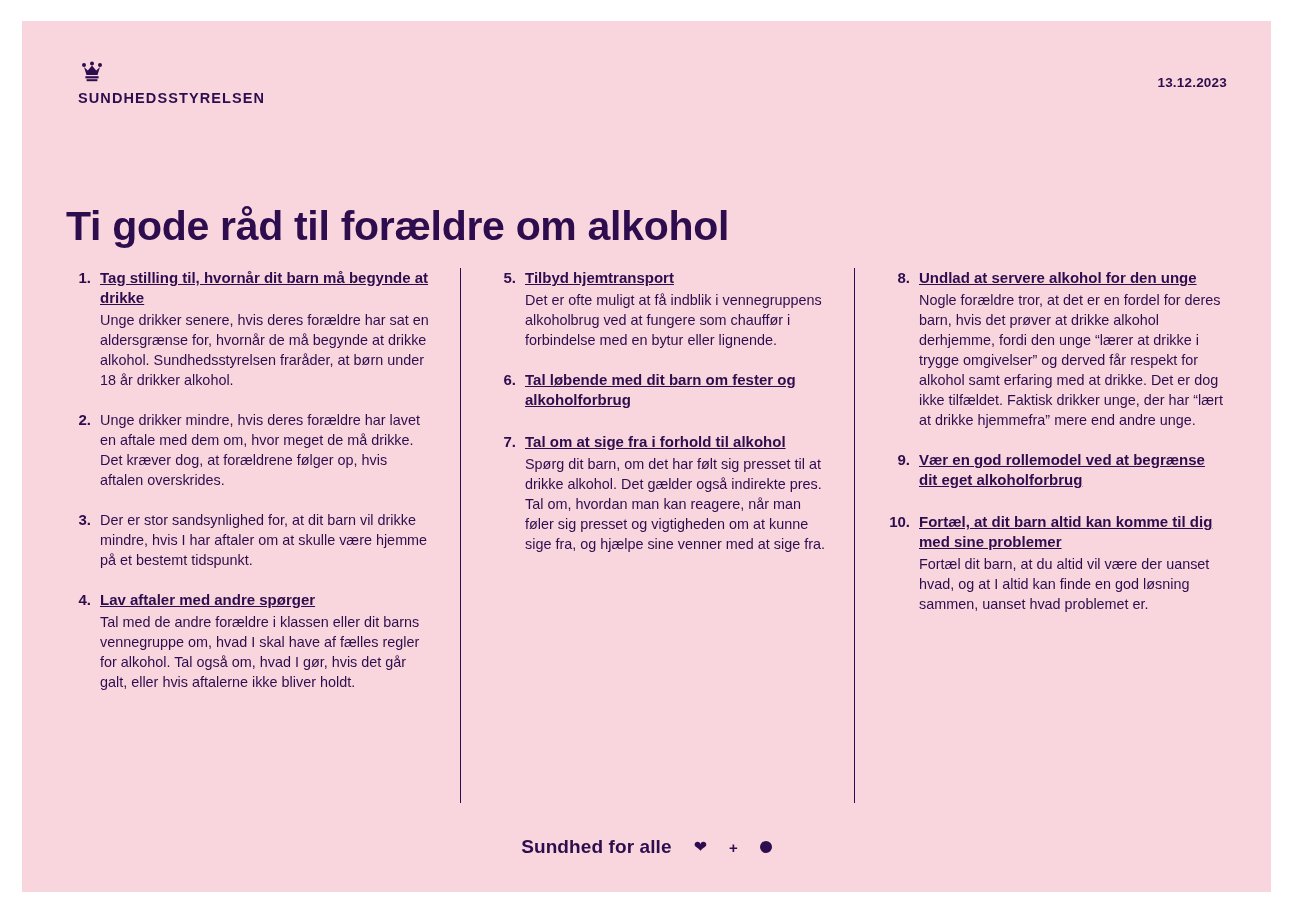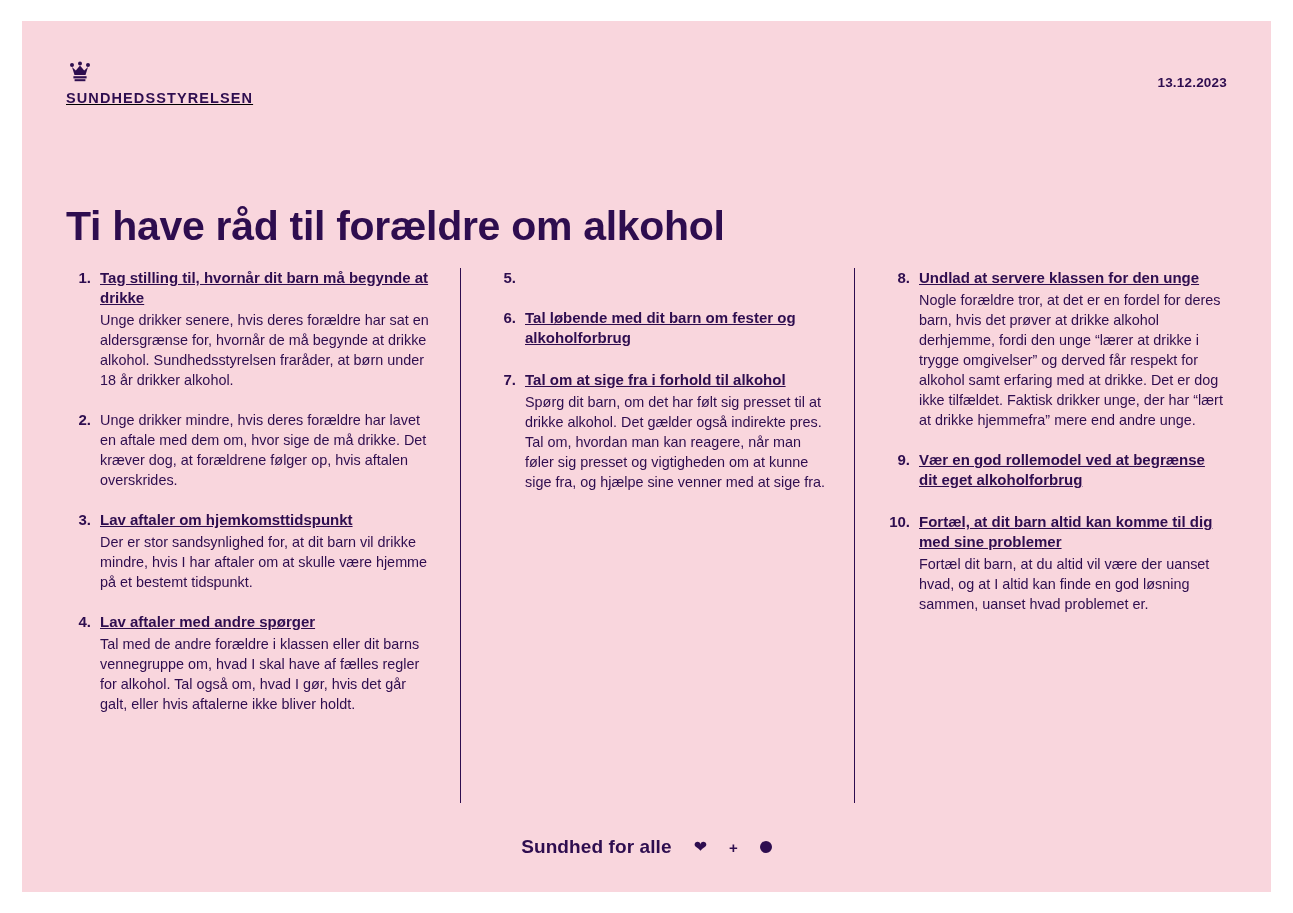--- a/index.html
+++ b/index.html
@@ -25,23 +25,22 @@
   
   .header {
     position: absolute;
     left: 44px;
     top: 40px;
     right: 44px;
     height: 70px;
   }
   .logo-wrap {
     position: absolute;
-    left: 0;
+    left: 12px;
     top: 0;
-    text-decoration: underline;
   }
   .crown {
     display: block;
     margin-left: 2px;
     margin-bottom: 3px;
   }
   .logo-text {
     font-size: 14.5px;
     font-weight: bold;
     letter-spacing: 1.1px;
@@ -170,78 +169,81 @@
             <rect x="5.4" y="15.2" width="13.2" height="2.2"></rect>
             <rect x="6.6" y="18.2" width="10.8" height="2"></rect>
           </g>
         </svg>
       </span>
       <div class="logo-text">SUNDHEDSSTYRELSEN</div>
     </div>
     <div class="doc-date">13.12.2023</div>
   </div>
 
-  <h1 class="title">Ti have råd til forældre om alkohol</h1>
+  <h1 class="title">Ti gode råd til forældre om alkohol</h1>
 
   <div class="columns">
 
     <div class="col col-1">
       <div class="advice">
         <div class="num">1.</div>
         <div class="advice-body">
           <div class="advice-head">Tag stilling til, hvornår dit barn må begynde at drikke</div>
           <div class="advice-text">Unge drikker senere, hvis deres forældre har sat en aldersgrænse for, hvornår de må begynde at drikke alkohol. Sundhedsstyrelsen fraråder, at børn under 18 år drikker alkohol.</div>
         </div>
       </div>
       <div class="advice">
         <div class="num">2.</div>
         <div class="advice-body">
-          <div class="advice-text">Unge drikker mindre, hvis deres forældre har lavet en aftale med dem om, hvor sige de må drikke. Det kræver dog, at forældrene følger op, hvis aftalen overskrides.</div>
+          <div class="advice-text">Unge drikker mindre, hvis deres forældre har lavet en aftale med dem om, hvor meget de må drikke. Det kræver dog, at forældrene følger op, hvis aftalen overskrides.</div>
         </div>
       </div>
       <div class="advice">
         <div class="num">3.</div>
         <div class="advice-body">
-          <div class="advice-head">Lav aftaler om hjemkomsttidspunkt</div>
           <div class="advice-text">Der er stor sandsynlighed for, at dit barn vil drikke mindre, hvis I har aftaler om at skulle være hjemme på et bestemt tidspunkt.</div>
         </div>
       </div>
       <div class="advice">
         <div class="num">4.</div>
         <div class="advice-body">
           <div class="advice-head">Lav aftaler med andre spørger</div>
           <div class="advice-text">Tal med de andre forældre i klassen eller dit barns vennegruppe om, hvad I skal have af fælles regler for alkohol. Tal også om, hvad I gør, hvis det går galt, eller hvis aftalerne ikke bliver holdt.</div>
         </div>
       </div>
     </div>
 
     <div class="col col-2">
       <div class="advice">
         <div class="num">5.</div>
+        <div class="advice-body">
+          <div class="advice-head">Tilbyd hjemtransport</div>
+          <div class="advice-text">Det er ofte muligt at få indblik i vennegruppens alkoholbrug ved at fungere som chauffør i forbindelse med en bytur eller lignende.</div>
+        </div>
       </div>
       <div class="advice">
         <div class="num">6.</div>
         <div class="advice-body">
           <div class="advice-head">Tal løbende med dit barn om fester og alkoholforbrug</div>
         </div>
       </div>
       <div class="advice">
         <div class="num">7.</div>
         <div class="advice-body">
           <div class="advice-head">Tal om at sige fra i forhold til alkohol</div>
           <div class="advice-text">Spørg dit barn, om det har følt sig presset til at drikke alkohol. Det gælder også indirekte pres. Tal om, hvordan man kan reagere, når man føler sig presset og vigtigheden om at kunne sige fra, og hjælpe sine venner med at sige fra.</div>
         </div>
       </div>
     </div>
 
     <div class="col col-3">
       <div class="advice">
         <div class="num">8.</div>
         <div class="advice-body">
-          <div class="advice-head">Undlad at servere klassen for den unge</div>
+          <div class="advice-head">Undlad at servere alkohol for den unge</div>
           <div class="advice-text">Nogle forældre tror, at det er en fordel for deres barn, hvis det prøver at drikke alkohol derhjemme, fordi den unge “lærer at drikke i trygge omgivelser” og derved får respekt for alkohol samt erfaring med at drikke. Det er dog ikke tilfældet. Faktisk drikker unge, der har “lært at drikke hjemmefra” mere end andre unge.</div>
         </div>
       </div>
       <div class="advice">
         <div class="num">9.</div>
         <div class="advice-body">
           <div class="advice-head">Vær en god rollemodel ved at begrænse dit eget alkoholforbrug</div>
         </div>
       </div>
       <div class="advice">

